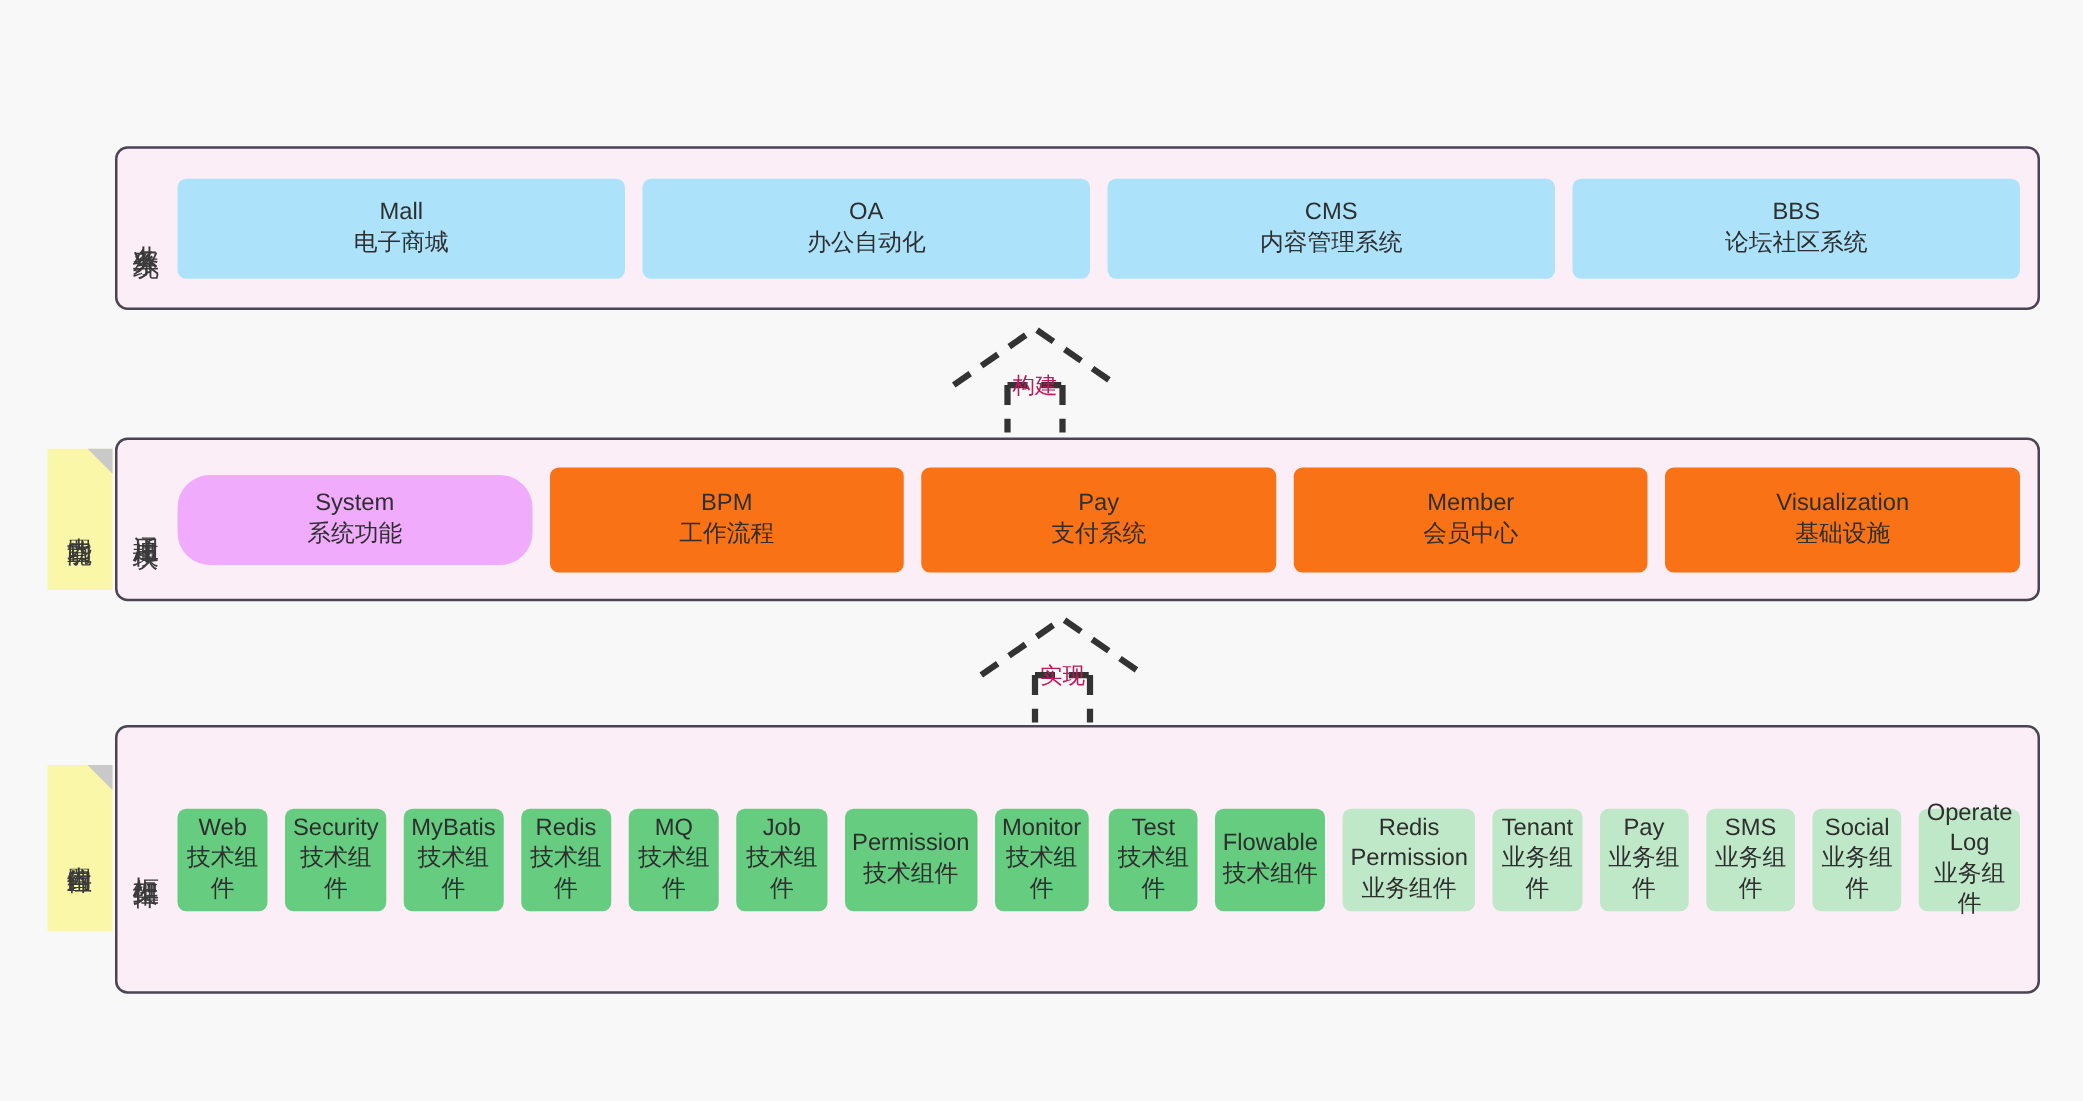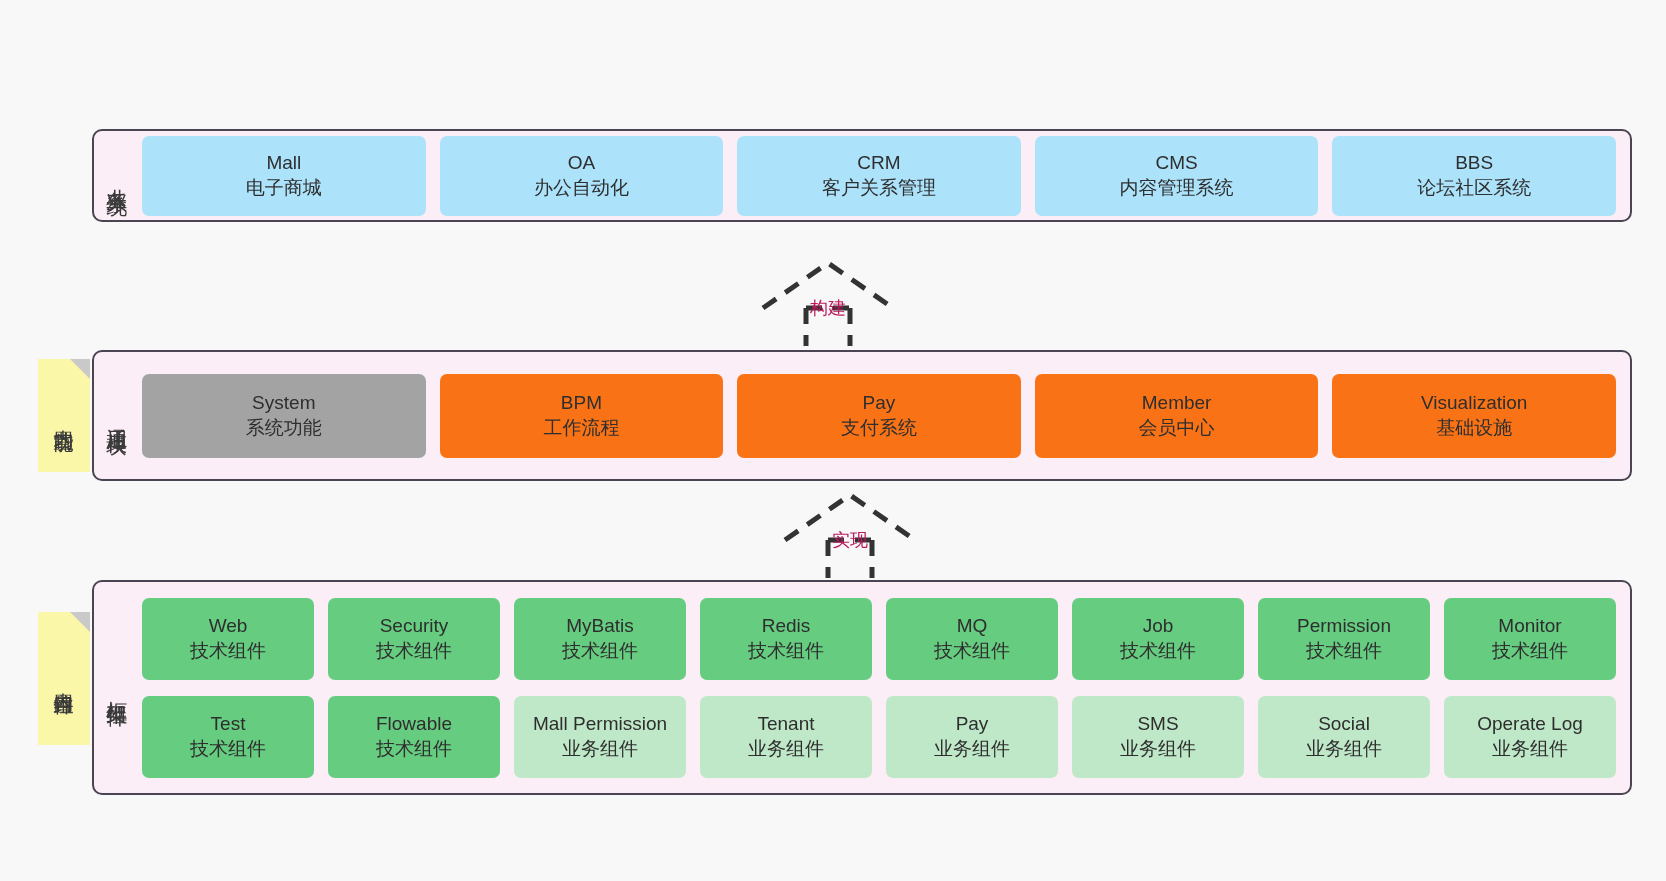--- a/index.html
+++ b/index.html
@@ -43,21 +43,21 @@
   }
   .layer-body {
     flex: 1 1 auto;
     display: flex;
     align-items: center;
     justify-content: space-between;
     padding: 0 14px 0 4px;
     gap: 14px;
   }
   .layer-body.two-rows {
-    flex-direction: column;
+    flex-direction: row;
     justify-content: center;
     gap: 16px;
     padding: 16px 14px 16px 4px;
   }
   .row {
     display: flex;
     width: 100%;
     gap: 14px;
     justify-content: space-between;
   }
@@ -74,21 +74,21 @@
     font-size: 19px;
     line-height: 1.28;
     color: #2e2e2e;
     padding: 4px 6px;
     flex: 1 1 0;
   }
   .card .t1 { display: block; }
   .card .t2 { display: block; }
 
   .biz-card   { background: #ace3fb; height: 80px; }
-  .mod-strong { background: #a3a3a3; height: 84px; }
+  .mod-strong { background: #f0abfc; height: 72px; border-radius: 26px; }
   .mod-soft   { background: #f97316; height: 84px; }
   .fw-tech    { background: #66cc80; height: 82px; }
   .fw-biz     { background: #bfe8c8; height: 82px; }
 
   
   .sticky {
     position: absolute;
     width: 52px;
     background: #fbf7a8;
     color: #3a3a3a;
@@ -122,34 +122,30 @@
     background: transparent;
     white-space: nowrap;
     font-family: "DejaVu Sans", "Liberation Sans", sans-serif;
   }
 </style>
 </head>
 <body>
 
 <div id="canvas">
 
-  <div class="layer" id="layer-business" style="left:92px; top:117px; width:1540px; height:93px;margin-top:12px;">
+  <div class="layer" id="layer-business" style="left:92px; top:117px; width:1540px; height:131px;">
     <div class="layer-label">业务系统</div>
     <div class="layer-body" id="biz-body">
         <div class="card biz-card">
           <span class="t1">Mall</span>
           <span class="t2">电子商城</span>
         </div>
         <div class="card biz-card">
           <span class="t1">OA</span>
           <span class="t2">办公自动化</span>
-        </div>
-        <div class="card biz-card">
-          <span class="t1">CRM</span>
-          <span class="t2">客户关系管理</span>
         </div>
         <div class="card biz-card">
           <span class="t1">CMS</span>
           <span class="t2">内容管理系统</span>
         </div>
         <div class="card biz-card">
           <span class="t1">BBS</span>
           <span class="t2">论坛社区系统</span>
         </div>
       </div>
@@ -246,21 +242,21 @@
       <div class="row" id="fw-row2">
           <div class="card fw-tech">
             <span class="t1">Test</span>
             <span class="t2">技术组件</span>
           </div>
           <div class="card fw-tech">
             <span class="t1">Flowable</span>
             <span class="t2">技术组件</span>
           </div>
           <div class="card fw-biz">
-            <span class="t1">Mall Permission</span>
+            <span class="t1">Redis Permission</span>
             <span class="t2">业务组件</span>
           </div>
           <div class="card fw-biz">
             <span class="t1">Tenant</span>
             <span class="t2">业务组件</span>
           </div>
           <div class="card fw-biz">
             <span class="t1">Pay</span>
             <span class="t2">业务组件</span>
           </div>

